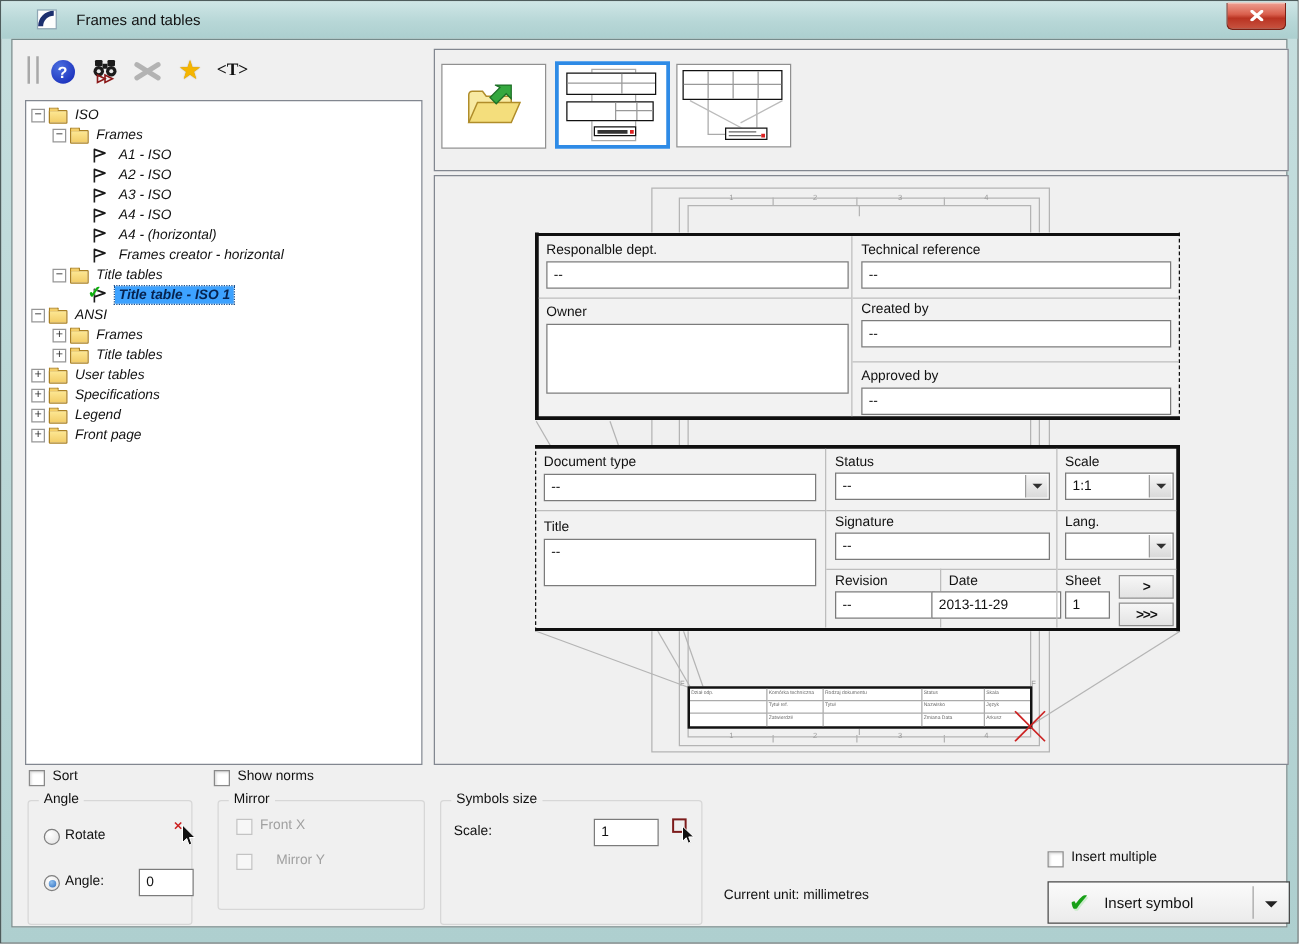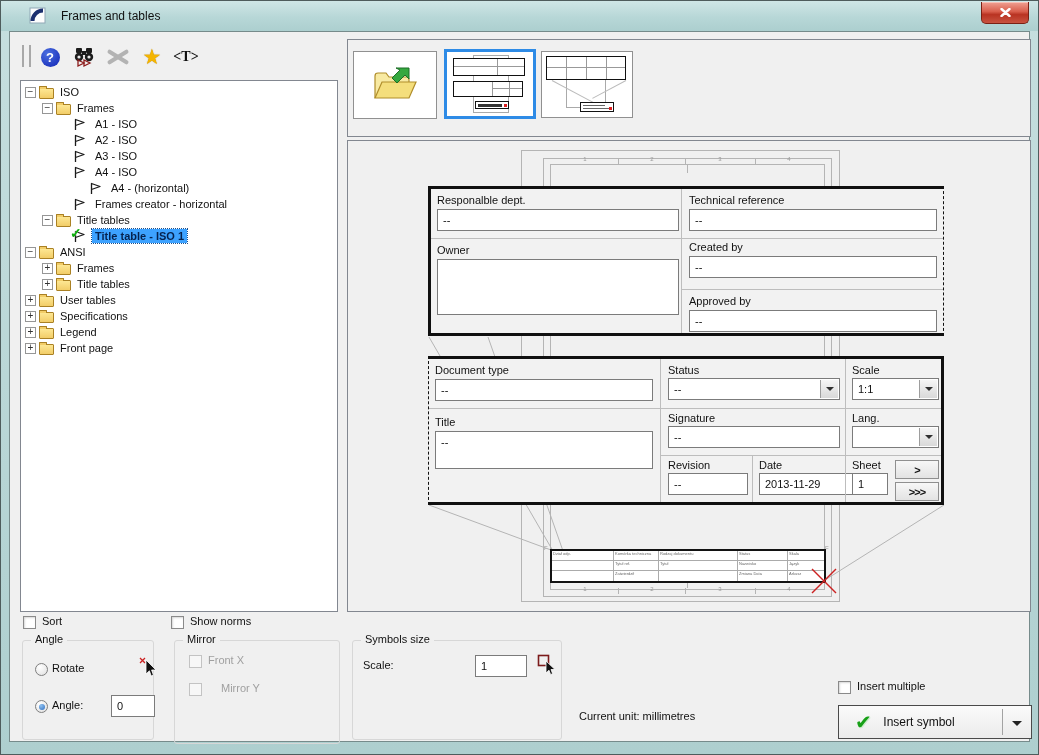--- a/index.html
+++ b/index.html
@@ -35,21 +35,21 @@
   .tree-row{height:16px;display:flex;align-items:center;gap:3px;font-size:11px;color:#111;white-space:nowrap;}
   .expander{width:11px;height:11px;box-sizing:border-box;border:1px solid #969696;background:#fff;
     font-size:10px;line-height:8px;text-align:center;color:#333;flex:0 0 11px;}
   .expander.hidden{visibility:hidden;}
   .ticon{position:relative;width:16px;height:13px;flex:0 0 16px;display:inline-flex;align-items:center;}
   .ticon.folder{width:15px;height:11px;flex-basis:15px;margin-top:2px;background:linear-gradient(#fde793,#f2cd68);
     border:1px solid #aa8124;border-radius:1px;box-sizing:border-box;}
   .ticon.folder::before{content:"";position:absolute;left:-1px;top:-3px;width:6px;height:2px;
     background:#f2cd68;border:1px solid #aa8124;border-bottom:none;border-radius:1px 1px 0 0;}
   .tcheck{position:absolute;left:-3px;top:-5px;color:#0cae0c;font-weight:bold;font-size:14px;text-shadow:0 0 1px #fff;}
-  .tlabel{padding:0 3px;line-height:14px;}
+  .tlabel{padding:0 3px;line-height:14px;font-style:italic;}
   .tlabel.selected{background:#3da2ff;color:#06224e;font-weight:bold;outline:1px dotted #194f8d;}
   
   .thumb-strip{position:absolute;left:337px;top:7px;width:684px;height:98px;background:#f0f0f0;
     border:1px solid #828790;box-sizing:border-box;}
   .thumb{position:absolute;background:#fff;border:1px solid #909090;box-sizing:border-box;cursor:pointer;}
   .thumb.selected{border:3px solid #2e8be6;}
   .sk{position:absolute;box-sizing:border-box;}
   
   .preview{position:absolute;left:337px;top:108px;width:684px;height:472px;background:#f0f0f0;
     border:1px solid #828790;box-sizing:border-box;overflow:hidden;}
@@ -188,21 +188,21 @@
         </div>
         <div class="tree-row" style="padding-left: 38px;">
           <span class="expander hidden"></span>
           <span class="ticon">
             <svg width="13" height="13" viewBox="0 0 13 13">
               <path d="M2.5 12 L2.5 1.5 L11 4.5 L2.5 7.5" fill="#fff" stroke="#1a1a1a" stroke-width="1.3" stroke-linejoin="round"></path>
             </svg>
           </span>
           <span class="tlabel">A4 - ISO</span>
         </div>
-        <div class="tree-row" style="padding-left: 38px; margin-left: 16px;">
+        <div class="tree-row" style="padding-left: 38px;">
           <span class="expander hidden"></span>
           <span class="ticon">
             <svg width="13" height="13" viewBox="0 0 13 13">
               <path d="M2.5 12 L2.5 1.5 L11 4.5 L2.5 7.5" fill="#fff" stroke="#1a1a1a" stroke-width="1.3" stroke-linejoin="round"></path>
             </svg>
           </span>
           <span class="tlabel">A4 - (horizontal)</span>
         </div>
         <div class="tree-row" style="padding-left: 38px;">
           <span class="expander hidden"></span>
@@ -374,21 +374,21 @@
             </span>
         </div>
         <div class="sep" style="left:232px;top:49px;width:184px;height:1px"></div>
         <span class="fld-label" style="left:239px;top:53px">Signature</span>
         <div class="txtbox" style="left:239px;top:67px;width:172px;height:22px">--</div>
         <div class="sep" style="left:232px;top:96px;width:184px;height:1px"></div>
         <span class="fld-label" style="left:239px;top:100px">Revision</span>
         <div class="txtbox" style="left:239px;top:114px;width:80px;height:22px">--</div>
         <div class="sep" style="left:323px;top:96px;width:1px;height:47px"></div>
         <span class="fld-label" style="left:330px;top:100px">Date</span>
-        <div class="txtbox" style="left:330px;top:114px;width:104px;height:22px">2013-11-29</div>
+        <div class="txtbox" style="left:316px;top:114px;width:104px;height:22px">2013-11-29</div>
         <div class="sep" style="left:416px;top:0;width:1px;height:143px"></div>
 
         <span class="fld-label" style="left:423px;top:5px">Scale</span>
         <div class="txtbox" style="left:423px;top:19px;width:87px;height:22px">
           <span>1:1</span>
           <span class="combo-btn">
               <i></i>
             </span>
         </div>
         <div class="sep" style="left:417px;top:49px;width:95px;height:1px"></div>
@@ -441,21 +441,21 @@
       <span class="lbl" style="left:29px;top:21px">Rotate</span>
       <div class="radio checked" style="left:12px;top:59px"></div>
       <span class="lbl" style="left:29px;top:58px">Angle:</span>
       <div class="txtbox" style="left:88px;top:54px;width:44px;height:22px">0</div>
     </div>
     <svg class="artifact" style="left:128px;top:624px" width="18" height="22" viewBox="0 0 18 22">
       <path d="M2 2 L7 7 M7 2 L2 7" stroke="#c22" stroke-width="1.3"></path>
       <path d="M8 4 L8 18 L11.4 14.8 L13.2 20 L15.4 19.1 L13.6 14 L18 14 Z" fill="#111" stroke="#fff" stroke-width="0.8"></path>
     </svg>
 
-    <div class="grpbox" style="left:164px;top:608px;width:166px;height:104px">
+    <div class="grpbox" style="left:164px;top:608px;width:166px;height:88px">
       <span class="grp-title">Mirror</span>
       <div class="chk disabled" style="left:14px;top:14px"></div>
       <span class="lbl disabled" style="left:33px;top:13px">Front X</span>
       <div class="chk disabled" style="left:14px;top:42px"></div>
       <span class="lbl disabled" style="left:46px;top:41px">Mirror Y</span>
     </div>
 
     <div class="grpbox" style="left:342px;top:608px;width:210px;height:100px">
       <span class="grp-title">Symbols size</span>
       <span class="lbl" style="left:10px;top:18px">Scale:</span>

